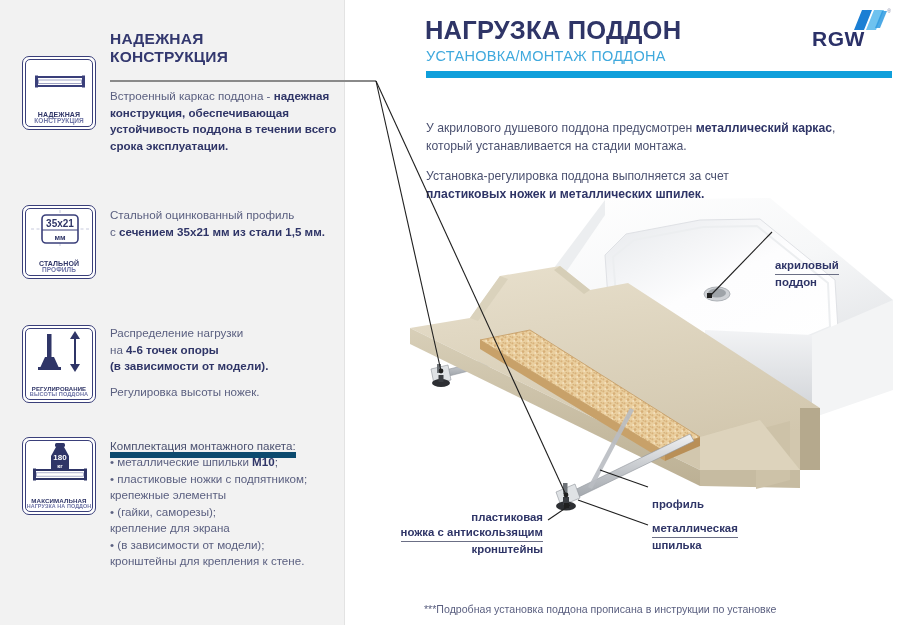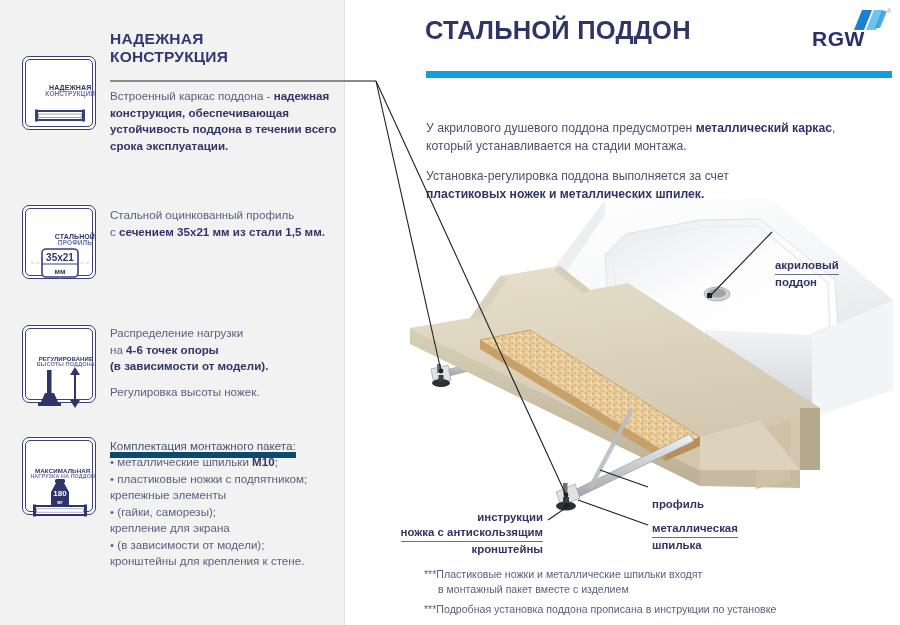--- a/index.html
+++ b/index.html
@@ -18,21 +18,21 @@
   }
   #sidebar-divider{
     position:absolute;left:344px;top:0;width:1px;height:625px;
     background:#e3e3e3;
   }
 
   .badge{
     position:absolute;left:22px;width:74px;
     border:1.5px solid #3a3f7a;border-radius:7px;background:#ffffff;
     box-sizing:border-box;
-    display:flex;align-items:center;justify-content:flex-end;
+    display:flex;flex-direction:column;align-items:center;justify-content:flex-end;
     padding-bottom:4px;
   }
   .badge-inner{
     position:absolute;left:2px;top:2px;right:2px;bottom:2px;
     border:1px solid #3a3f7a;border-radius:5px;pointer-events:none;
   }
   .badge-art{position:relative;flex:1;width:100%;}
   .badge-cap{
     position:relative;text-align:center;line-height:1.05;
     font-weight:bold;color:#3a3f7a;letter-spacing:.1px;
@@ -205,21 +205,22 @@
     <span style="border-bottom:6px solid #0c4a6e;">Комплектация монтажного пакета:</span><br>
     <span><span class="reg">• металлические шпильки </span><b>M10</b>;</span><br>
     <span class="reg">• пластиковые ножки с подпятником;</span><br>
     <span class="reg">   крепежные элементы</span><br>
     <span class="reg">• (гайки, саморезы);</span><br>
     <span class="reg">   крепление для экрана</span><br>
     <span class="reg">• (в зависимости от модели);</span><br>
     <span class="reg">   кронштейны для крепления к стене.</span>
   </div>
 
-  <div id="title">СТАЛЬНОЙ ПОДДОН</div>
+  <div id="title">НАГРУЗКА ПОДДОН</div>
+  <div id="subtitle">УСТАНОВКА/МОНТАЖ ПОДДОНА</div>
   <div id="accent-bar"></div>
 
   <div id="logo">
     <svg style="position:absolute;left:32px;top:0;width:46px;height:26px;" viewBox="0 0 46 26">
       <path d="M10 22 L18 2 L28 2 L20 22 Z" fill="#1b7fd4"></path>
       <path d="M22 22 L30 2 L40 2 L32 22 Z" fill="#6ec2ef"></path>
       <path d="M31 20 L38 3 L43 3 L36 20 Z" fill="#2e9ae0" opacity="0.85"></path>
     </svg>
     <span class="rgw">RGW</span>
     <span class="tm">®</span>
@@ -361,26 +362,22 @@
     <br>
     <span>профиль</span>
   </div>
 
   <div class="callout" style="left:652px;top:521px;">
     <span class="ul">металлическая</span><br>
     <span>шпилька</span>
   </div>
 
   <div class="callout ta-r" style="left:300px;top:510px;width:243px;">
-    <span>инструкции</span><br>
+    <span>пластиковая</span><br>
     <span class="ul">ножка с антискользящим</span><br>
     <span>кронштейны</span>
   </div>
 
-  <div class="note" style="top:567px;">
-    <span>***Пластиковые ножки и металлические шпильки входят</span><br>
-    <span style="padding-left:14px;display:inline-block;">в монтажный пакет вместе с изделием</span>
-  </div>
   <div class="note" style="top:602px;">
     <span>***Подробная установка поддона прописана в инструкции по установке</span>
   </div>
 
 </div>
 
 </body></html>

